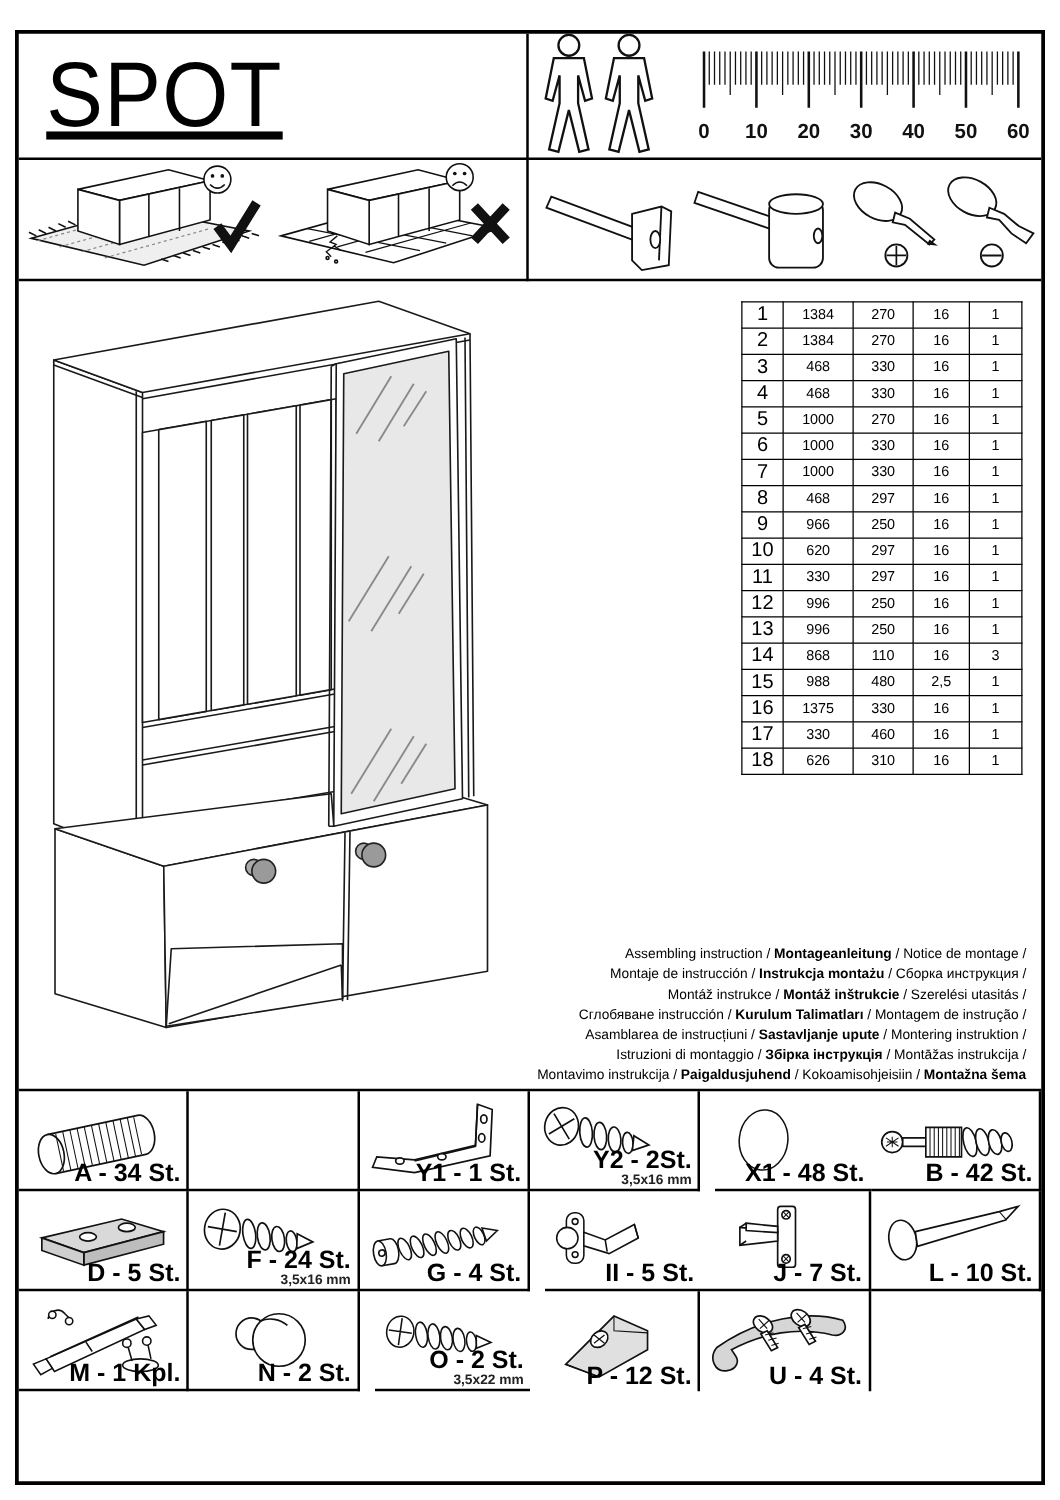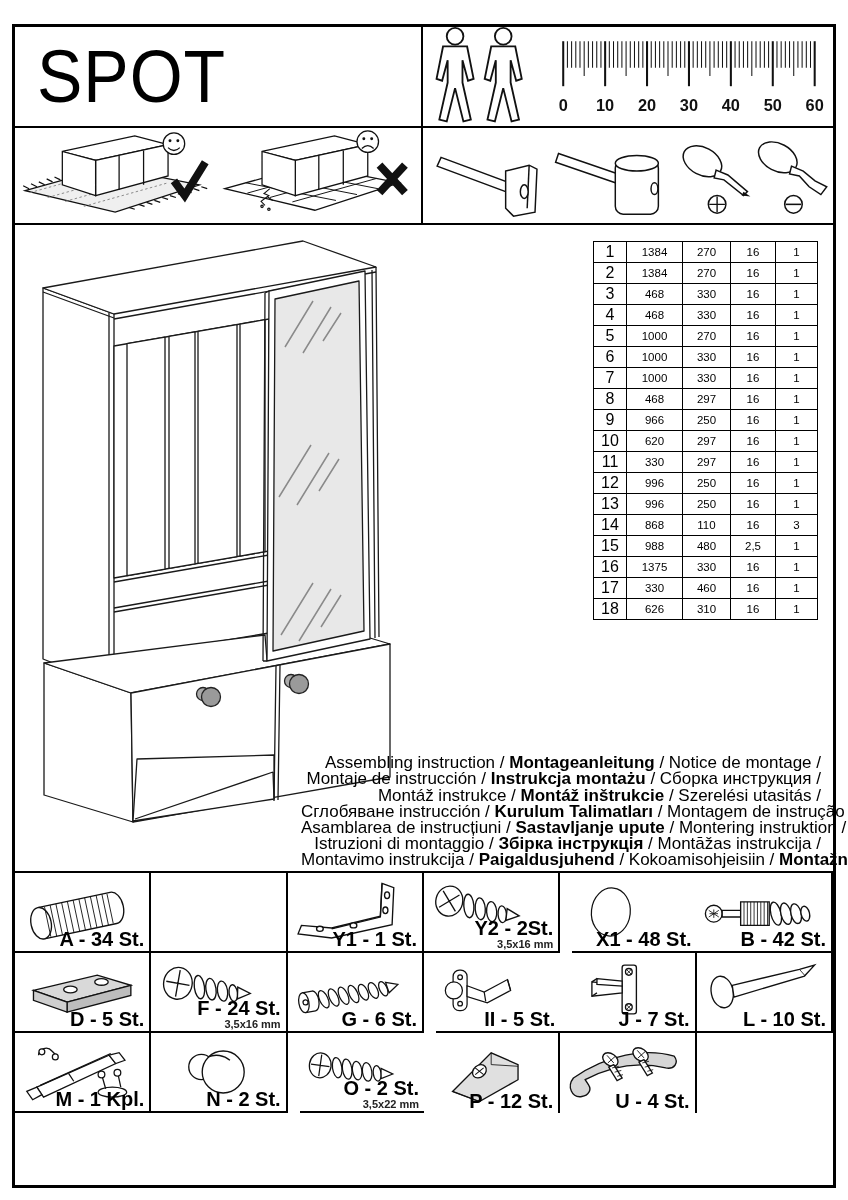--- a/index.html
+++ b/index.html
@@ -2,36 +2,36 @@
 <html><head>
 <meta charset="utf-8">
 <style>
   html,body{margin:0;padding:0;background:#fff;}
   .page{position:relative;width:848px;height:1200px;background:#fff;
         font-family:"Liberation Sans",sans-serif;color:#000;overflow:hidden;}
   .frame{position:absolute;left:12px;top:24px;width:824px;height:1164px;
          border:3px solid #000;box-sizing:border-box;}
   
   .top-band{position:absolute;left:0;top:0;width:100%;height:198px;display:grid;
-            grid-template-columns:408px 1fr;grid-template-rows:101px 1fr;}
+            grid-template-columns:408px 1fr;grid-template-rows:101px 1fr;text-decoration:underline;}
   .tb-cell{border-bottom:2px solid #000;box-sizing:border-box;position:relative;overflow:hidden;}
   .tb-left{border-right:2px solid #000;}
   .title{font-size:68px;line-height:98px;padding-left:22px;letter-spacing:1px;
          font-weight:400;transform:scaleY(1.08);transform-origin:left center;white-space:nowrap;}
   .persons-ruler{display:flex;align-items:center;height:100%;}
   
   .main{position:absolute;left:0;top:198px;width:100%;height:646px;}
   .drawing-svg{position:absolute;left:12px;top:4px;}
   .parts-table{position:absolute;left:578px;top:16px;border-collapse:collapse;
                table-layout:fixed;width:224px;}
   .parts-table td{border:1px solid #000;text-align:center;vertical-align:middle;
                   height:20px;padding:0;font-size:11.5px;overflow:hidden;}
   .parts-table td.num{font-size:16px;}
   .instructions{position:absolute;right:12px;bottom:3px;width:520px;text-align:right;
-                font-size:17px;line-height:16.1px;white-space:nowrap;}
+                font-size:11px;line-height:16.1px;white-space:nowrap;}
   .instructions .ln{white-space:nowrap;}
   .instructions b{font-weight:700;}
   
   .hw-grid{position:absolute;left:0;top:844px;width:100%;height:320px;display:grid;
            grid-template-columns:repeat(6,1fr);grid-template-rows:repeat(4,1fr);
            border-top:2px solid #000;}
   .hw-cell{position:relative;border-right:2px solid #000;border-bottom:2px solid #000;
            box-sizing:border-box;overflow:hidden;}
   .hw-cell:nth-child(5n){border-right:none;margin-left:12px;}
   .hw-cell:nth-child(n+16){border-bottom:none;}
@@ -524,21 +524,21 @@
  <ellipse transform="rotate(-15 54 44)" cx="54" cy="44" rx="5" ry="11"></ellipse>
  <ellipse transform="rotate(-15 66 44)" cx="66" cy="44" rx="5" ry="11"></ellipse>
  <ellipse transform="rotate(-15 78 44)" cx="78" cy="44" rx="5" ry="11"></ellipse>
  <ellipse transform="rotate(-15 90 44)" cx="90" cy="44" rx="5" ry="10"></ellipse>
  <ellipse transform="rotate(-15 102 44)" cx="102" cy="44" rx="5" ry="10"></ellipse>
  <ellipse transform="rotate(-15 114 44)" cx="114" cy="44" rx="4.5" ry="9"></ellipse>
  <path d="M118 37l14 5-12 8z"></path>
             </g>
           </svg>
           <div class="hw-caption">
-            <div class="hw-label">G - 6 St.</div>
+            <div class="hw-label">G - 4 St.</div>
           </div>
         </div>
         <div class="hw-cell">
           <svg class="hw-svg" viewBox="0 0 160 84" preserveAspectRatio="xMinYMid meet">
             <g fill="#fff" stroke="#111" stroke-width="1.6">
  <rect x="22" y="14" width="18" height="52" rx="8"></rect>
  <circle cx="31" cy="23" r="3"></circle>
               <circle cx="31" cy="57" r="3"></circle>
  <circle cx="23" cy="40" r="11"></circle>
  <path d="M40 34l22 8 30-16 4 14-30 16-26-8z"></path>

